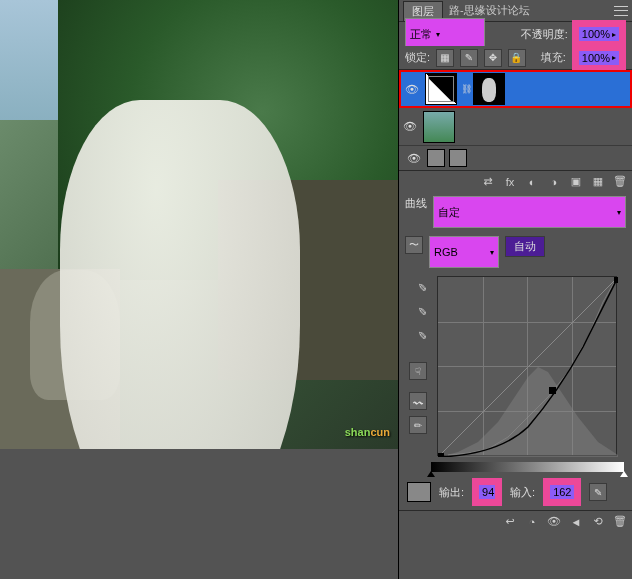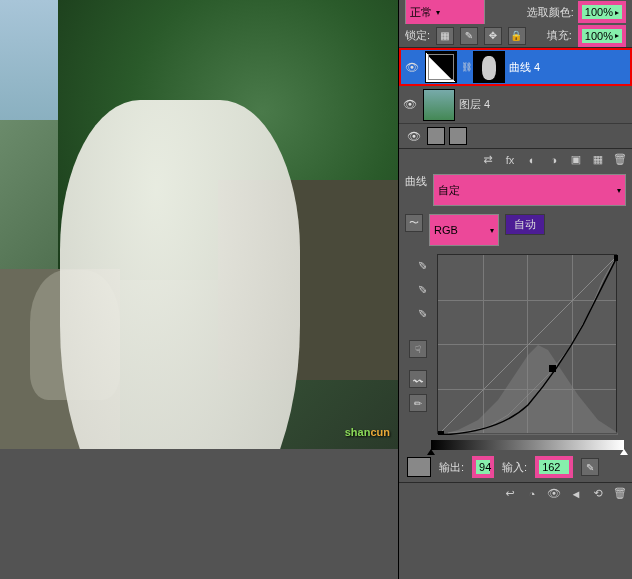--- a/index.html
+++ b/index.html
@@ -12,24 +12,24 @@
 .dress{position:absolute;top:100px;left:60px;width:240px;height:450px;background:radial-gradient(ellipse at 40% 20%,#f8f8f0,#e8e8e0,#d8d8d0);border-radius:40% 40% 60% 60%;opacity:0.92;}
 .urn{position:absolute;top:270px;left:30px;width:90px;height:130px;background:#8a8a7a;border-radius:40% 40% 20% 20%;}
 .pedestal{position:absolute;bottom:0;left:0;width:120px;height:180px;background:#6a6a5a;}
 .watermark{position:absolute;bottom:8px;right:8px;color:#8ad858;font-size:18px;font-weight:bold;text-shadow:1px 1px 2px #000;}
 .watermark .cun{color:#e8a838;}
 .panels{flex:1;display:flex;flex-direction:column;background:#535353;border-left:1px solid #000;}
 .tabrow{display:flex;align-items:center;height:22px;background:#535353;border-bottom:1px solid #2a2a2a;padding:0 4px;gap:6px;}
 .tab{background:#6a6a6a;color:#e0e0e0;padding:2px 8px;border:1px solid #2a2a2a;border-bottom:none;}
 .tabtext{color:#ccc;}
 .toolbar{display:flex;align-items:center;height:24px;padding:2px 6px;gap:4px;background:#535353;}
-.dropdown{background:#ec4899;border:1px solid #888;height:32px;display:flex;align-items:center;padding:4px 4px;color:#000;gap:4px;}
+.dropdown{background:#d946ef;border:1px solid #888;height:32px;display:flex;align-items:center;padding:4px 4px;color:#000;gap:4px;}
 .dropdown .arrow{font-size:8px;}
 .lbl{color:#ddd;}
-.numbox{background:#86efac;border:4px solid #ec4899;padding:1px 3px;color:#000;display:flex;align-items:center;gap:2px;}
+.numbox{background:#8b5cf6;border:7px solid #ec4899;padding:1px 3px;color:#000;display:flex;align-items:center;gap:2px;}
 .lockrow{display:flex;align-items:center;height:24px;padding:2px 6px;gap:6px;background:#535353;border-bottom:1px solid #2a2a2a;}
 .iconbtn{width:18px;height:18px;background:#6a6a6a;border:1px solid #3a3a3a;display:flex;align-items:center;justify-content:center;color:#ddd;font-size:10px;}
 .layerlist{flex:0 0 auto;}
 .layer{display:flex;align-items:center;height:38px;padding:2px;gap:4px;border-bottom:1px solid #3a3a3a;}
 .layer.sel{background:#2a6fd6;border:2px solid #e00;}
 .eye{width:18px;height:18px;display:flex;align-items:center;justify-content:center;color:#ddd;}
 .thumb{width:32px;height:32px;background:#fff;border:1px solid #000;display:flex;align-items:center;justify-content:center;font-size:9px;color:#000;}
 .thumb.curves{background:linear-gradient(45deg,#fff 50%,#000 50%);position:relative;}
 .thumb.curves::after{content:"";position:absolute;width:24px;height:24px;border:1px solid #888;border-radius:0;background:linear-gradient(to top right,transparent 45%,#000 48%,#000 52%,transparent 55%);}
 .thumb.mask{background:#000;position:relative;}
@@ -71,27 +71,36 @@
     <div class="urn"></div>
     <div class="dress"></div>
   </div>
   <div class="watermark">
     <span>shan</span><span class="cun">cun</span>
   </div>
 </div>
 
 <div class="panels">
 
+  <div class="tabrow">
+    <div class="tab">图层</div>
+    <div class="tabtext">路-思缘设计论坛</div>
+    <div class="menuicon">
+        <span></span>
+        <span></span>
+        <span></span>
+      </div>
+  </div>
 
   <div class="toolbar">
     <div class="dropdown" style="width:80px">
       <span>正常</span>
         <span class="arrow">▾</span>
     </div>
-    <span class="lbl" style="margin-left:auto">选取颜色:</span>
+    <span class="lbl" style="margin-left:auto">不透明度:</span>
     <div class="numbox">
         <span>100%</span>
         <span style="font-size:8px">▸</span>
       </div>
   </div>
 
   <div class="lockrow">
     <span class="lbl">锁定:</span>
     <div class="iconbtn">▦</div>
     <div class="iconbtn">✎</div>
@@ -103,26 +112,24 @@
         <span style="font-size:8px">▸</span>
       </div>
   </div>
 
   <div class="layerlist">
     <div class="layer sel">
       <div class="eye">👁</div>
       <div class="thumb curves"></div>
       <div class="link">⛓</div>
       <div class="thumb mask"></div>
-      <div class="layername">曲线 4</div>
     </div>
     <div class="layer">
       <div class="eye">👁</div>
       <div class="thumb img"></div>
-      <div class="layername">图层 4</div>
     </div>
     <div class="smallrow">
       <div class="eye" style="width:18px">👁</div>
       <div class="smallthumb"></div>
       <div class="smallthumb"></div>
     </div>
   </div>
 
   <div class="bottombar">
     <div class="bicon">⇄</div>
@@ -181,21 +188,21 @@
   </div>
 
   <div class="gradbar">
     <div class="tri" style="left:-4px;border-bottom-color:#000"></div>
     <div class="tri" style="right:-4px;border-bottom-color:#fff"></div>
   </div>
 
   <div class="outputrow">
     <div class="tinythumb"></div>
     <span class="lbl">输出:</span>
-    <div class="numbox" style="width:22px">
+    <div class="numbox" style="width:30px">
         <span>94</span>
       </div>
     <span class="lbl">输入:</span>
     <div class="numbox" style="width:38px">
         <span>162</span>
       </div>
     <div class="iconbtn">✎</div>
   </div>
 
   <div class="bottombar">

